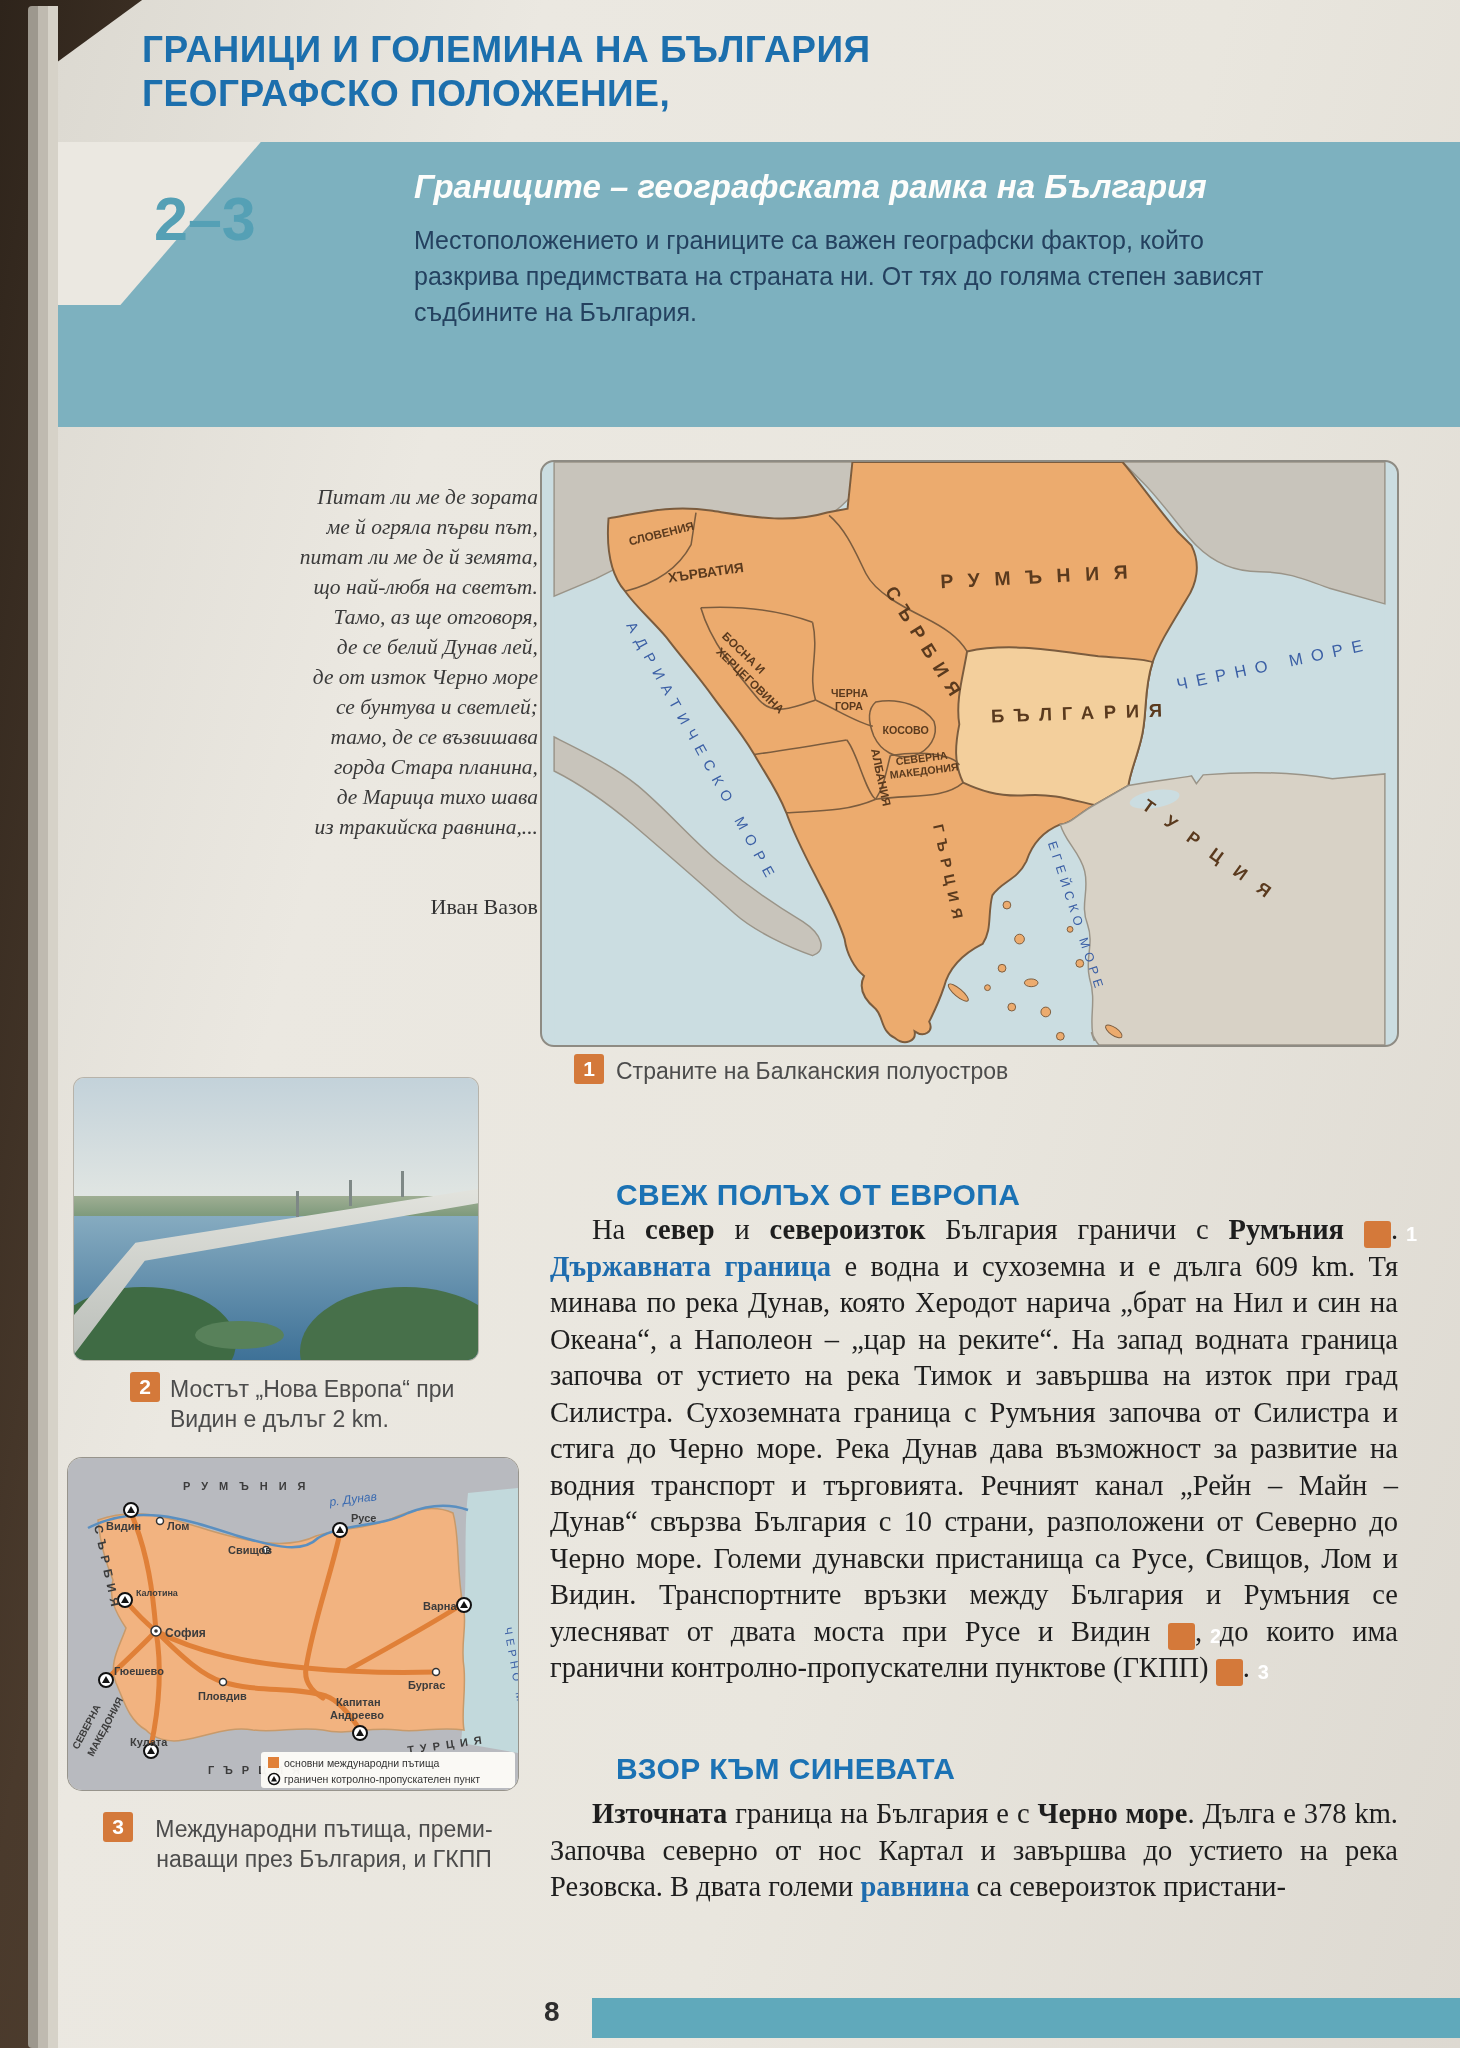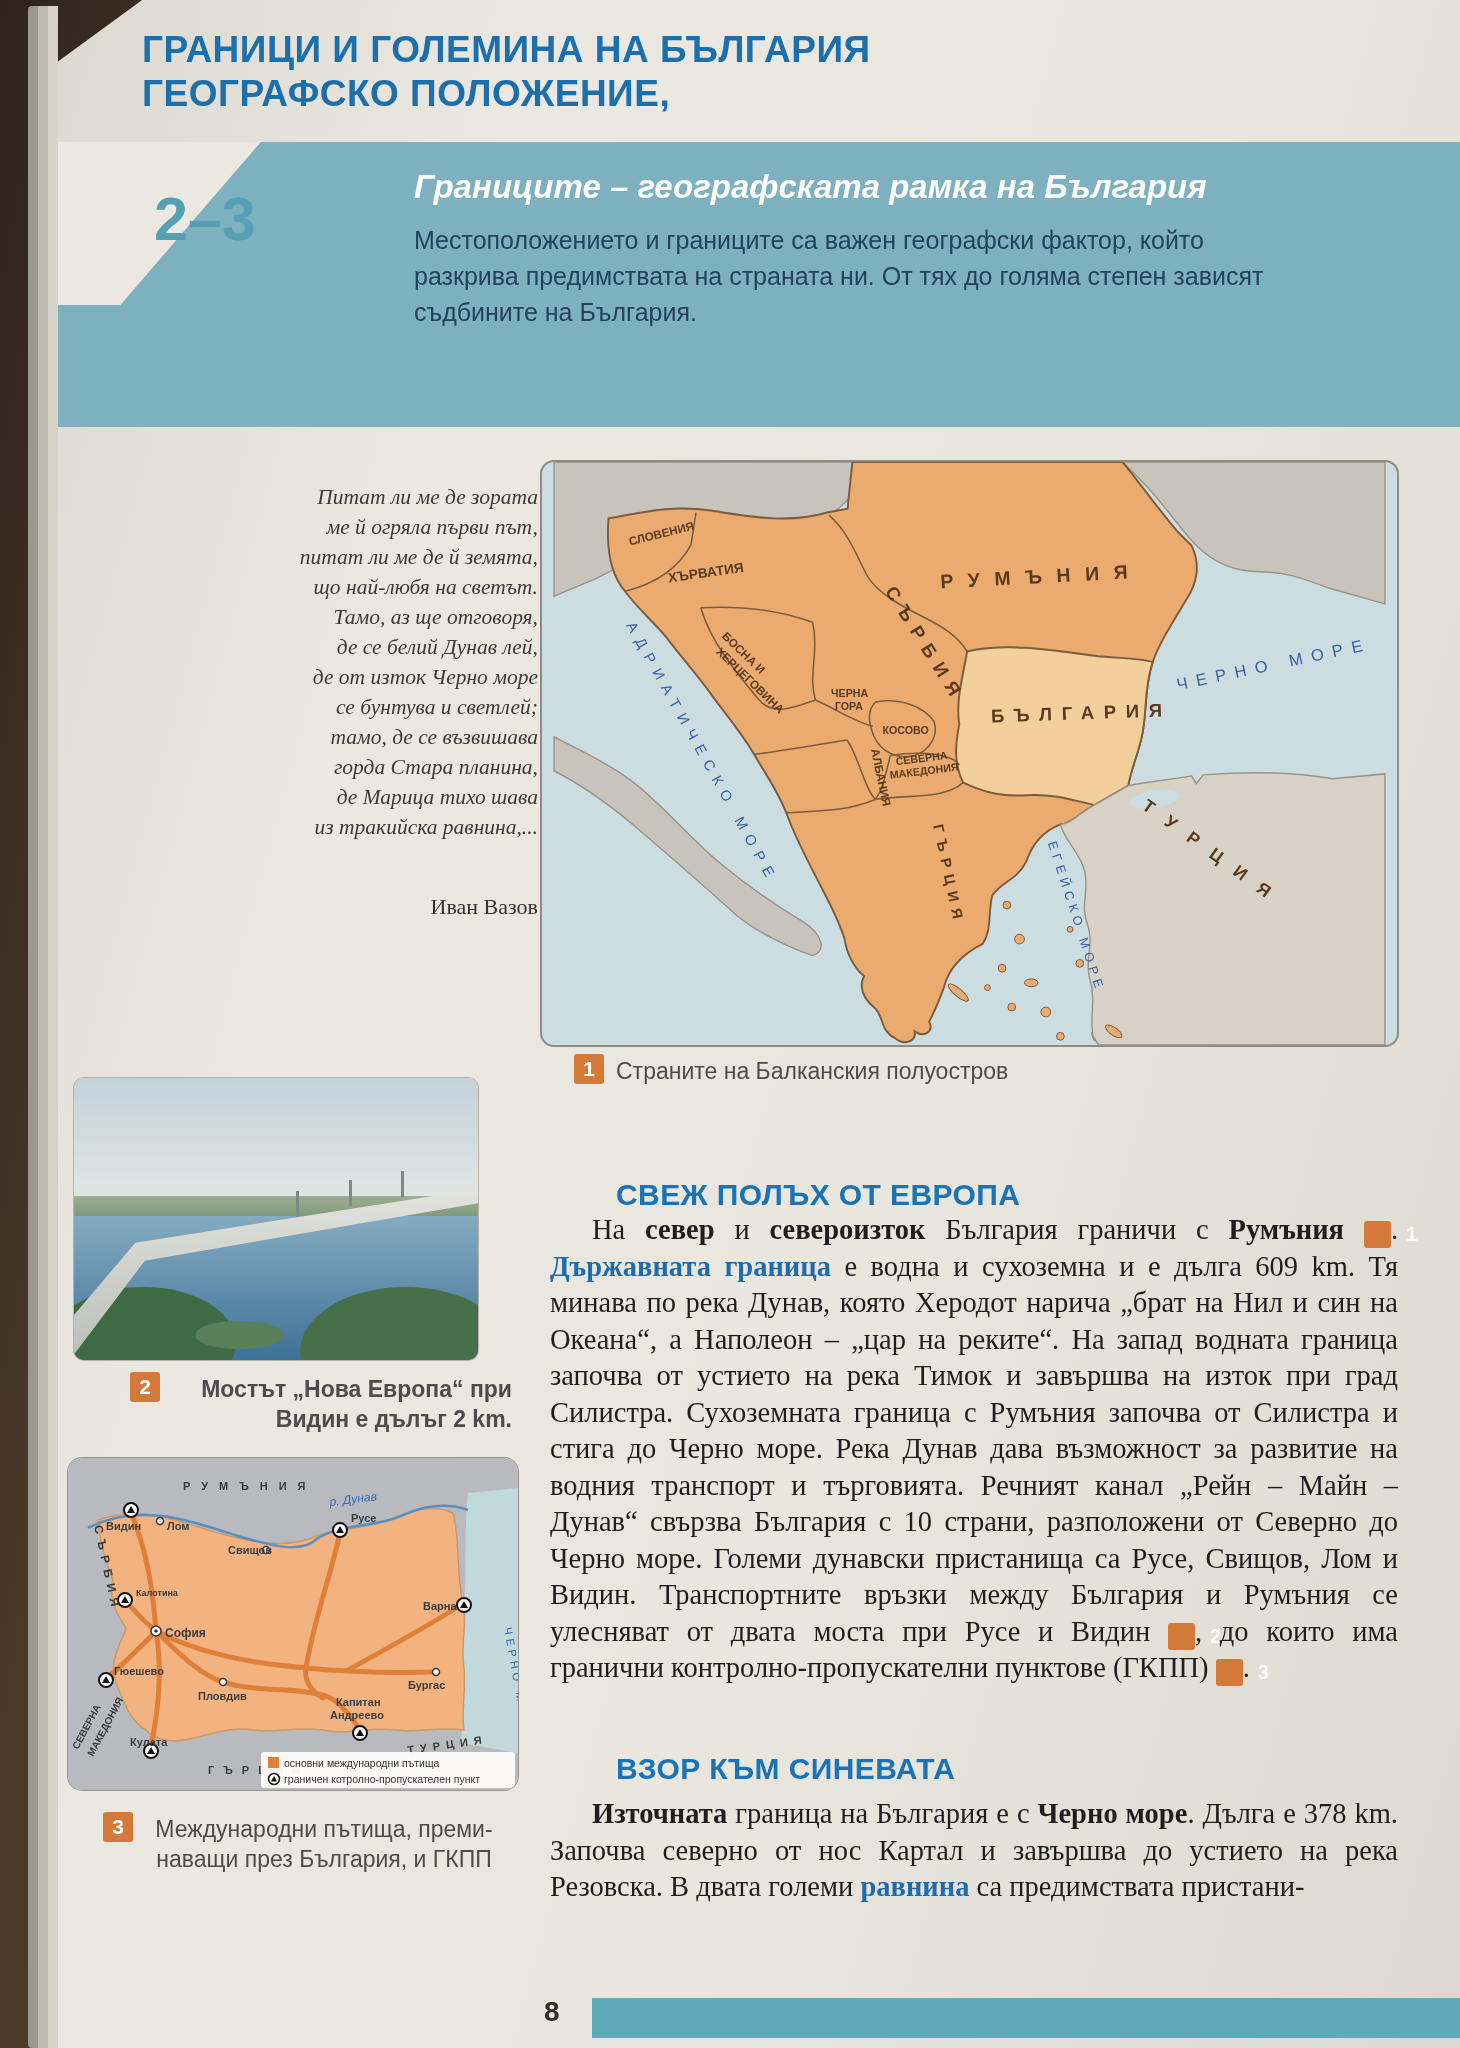--- a/index.html
+++ b/index.html
@@ -37,21 +37,21 @@
   .shore{position:absolute;left:0;top:42%;width:100%;height:7%;background:linear-gradient(#9fae93,#7e9a7c);}
   .water{position:absolute;left:0;top:49%;width:100%;height:51%;background:linear-gradient(#86abc0,#3e7197);}
   .deck{position:absolute;left:-8%;top:20%;width:116%;height:80%;
     clip-path:polygon(2% 92%,20% 48%,100% 22%,100% 28%,22% 56%,6% 100%);
     background:linear-gradient(#efefe9,#b9bdb8);}
   .pier{position:absolute;width:3px;height:26px;background:#7e8886;top:40%;}
   .isl1{position:absolute;left:-6%;bottom:-14%;width:46%;height:40%;background:#3f6b44;border-radius:50%;}
   .isl2{position:absolute;right:-8%;bottom:-20%;width:52%;height:46%;background:#47704a;border-radius:50%;}
   .isl3{position:absolute;left:30%;bottom:4%;width:22%;height:10%;background:#58815a;border-radius:50%;}
   .cap2-num{left:72px;top:1372px;}
-  .cap2-txt{left:124px;top:1374px;width:330px;text-align:right;white-space:pre-line;font-weight:bold;}
+  .cap2-txt{left:112px;top:1374px;width:330px;text-align:left;white-space:pre-line;}
   .fig-map3{position:absolute;left:10px;top:1458px;width:450px;height:332px;border-radius:14px;overflow:hidden;box-shadow:0 0 0 1px #97948c;}
   .cap3-num{left:45px;top:1812px;}
   .cap3-txt{left:86px;top:1814px;width:360px;text-align:center;white-space:pre-line;}
   .col{position:absolute;left:492px;width:848px;}
   .sec-h{color:#1b72b4;font-weight:bold;font-size:30px;letter-spacing:.4px;}
   .h1{top:1178px;left:558px;}
   .h2{top:1752px;left:558px;}
   .body-p{font-family:"Liberation Serif",serif;color:#1e1e1e;font-size:28.5px;line-height:36.5px;text-align:justify;text-indent:42px;}
   .p1{top:1212px;}
   .p2{top:1796px;}
@@ -286,18 +286,18 @@
       </g>
     </svg>
   </div>
   <div class="fig-num cap3-num">3</div>
   <div class="cap cap3-txt">Международни пътища, преми-
 наващи през България, и ГКПП</div>
 
   <div class="col sec-h h1" style="width:auto;">СВЕЖ ПОЛЪХ ОТ ЕВРОПА</div>
   <div class="col body-p p1"><span>На </span><span class="b">север</span><span> и </span><span class="b">североизток</span><span> България граничи с </span><span class="b">Румъния </span><span class="badge">1</span><span>. </span><span class="bb">Държавната граница</span><span> е водна и сухоземна и е дълга 609 km. Тя минава по река Дунав, която Херодот нарича „брат на Нил и син на Океана“, а Наполеон – „цар на реките“. На запад водната граница започва от устието на река Тимок и завършва на изток при град Силистра. Сухоземната граница с Румъния започва от Силистра и стига до Черно море. Река Дунав дава възможност за развитие на водния транспорт и търговията. Речният канал „Рейн – Майн – Дунав“ свързва България с 10 страни, разположени от Северно до Черно море. Големи дунавски пристанища са Русе, Свищов, Лом и Видин. Транспортните връзки между България и Румъния се улесняват от двата моста при Русе и Видин </span><span class="badge">2</span><span>, до които има гранични контролно-пропускателни пунктове (ГКПП) </span><span class="badge">3</span><span>.</span></div>
   <div class="col sec-h h2" style="width:auto;">ВЗОР КЪМ СИНЕВАТА</div>
-  <div class="col body-p p2"><span class="b">Източната</span><span> граница на България е с </span><span class="b">Черно море</span><span>. Дълга е 378 km. Започва северно от нос Картал и завършва до устието на река Резовска. В двата големи </span><span class="bb">равнина</span><span> са предимствата пристани-</span></div>
+  <div class="col body-p p2"><span class="b">Източната</span><span> граница на България е с </span><span class="b">Черно море</span><span>. Дълга е 378 km. Започва северно от нос Картал и завършва до устието на река Резовска. В двата големи </span><span class="bb">равнина</span><span> са североизток пристани-</span></div>
 
   <div class="footer-num">8</div>
   <div class="footer-bar"></div>
 
 </div>
 
 </body></html>

